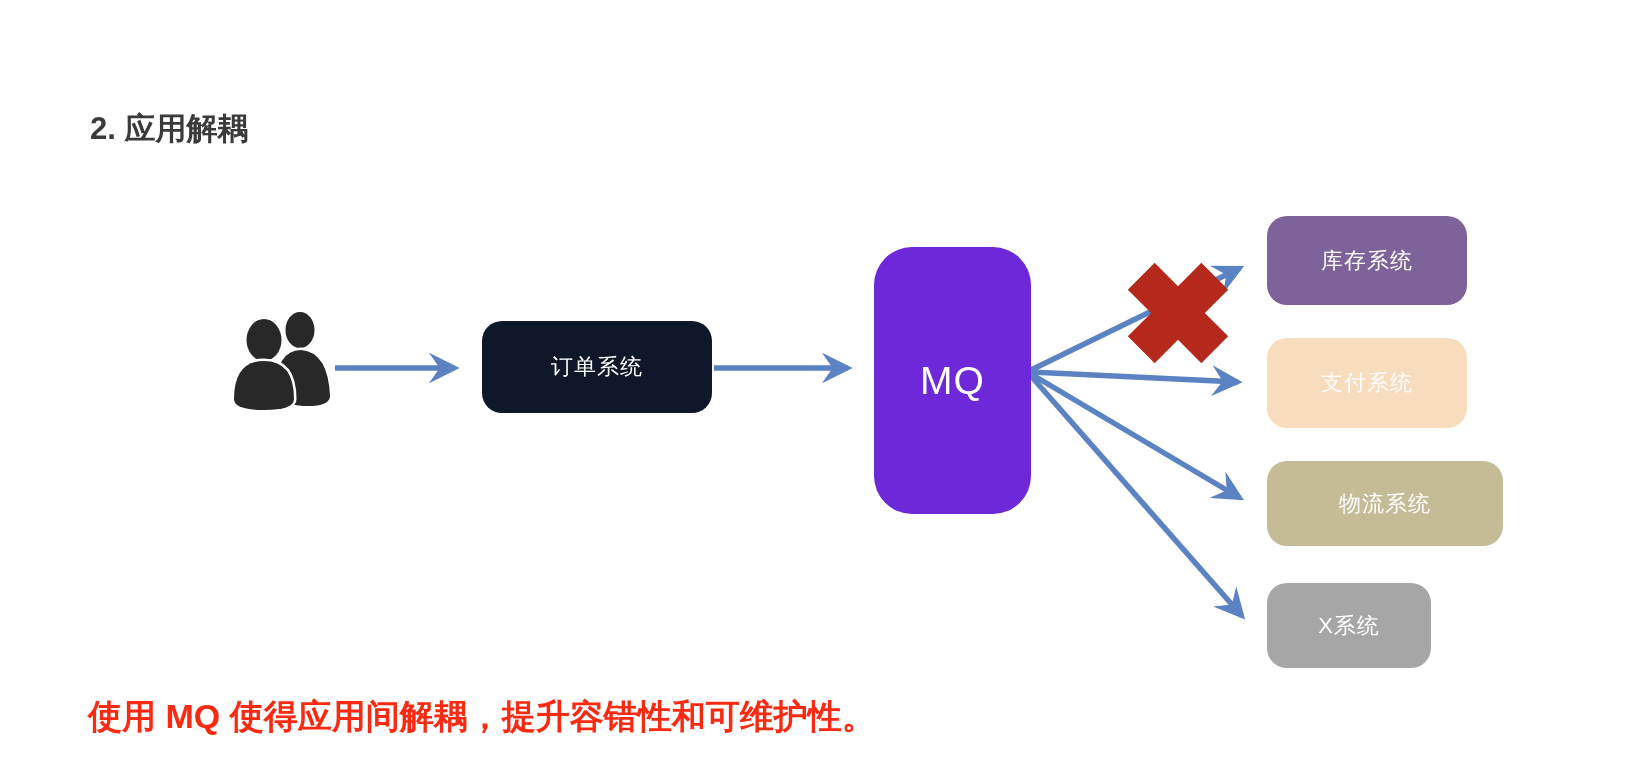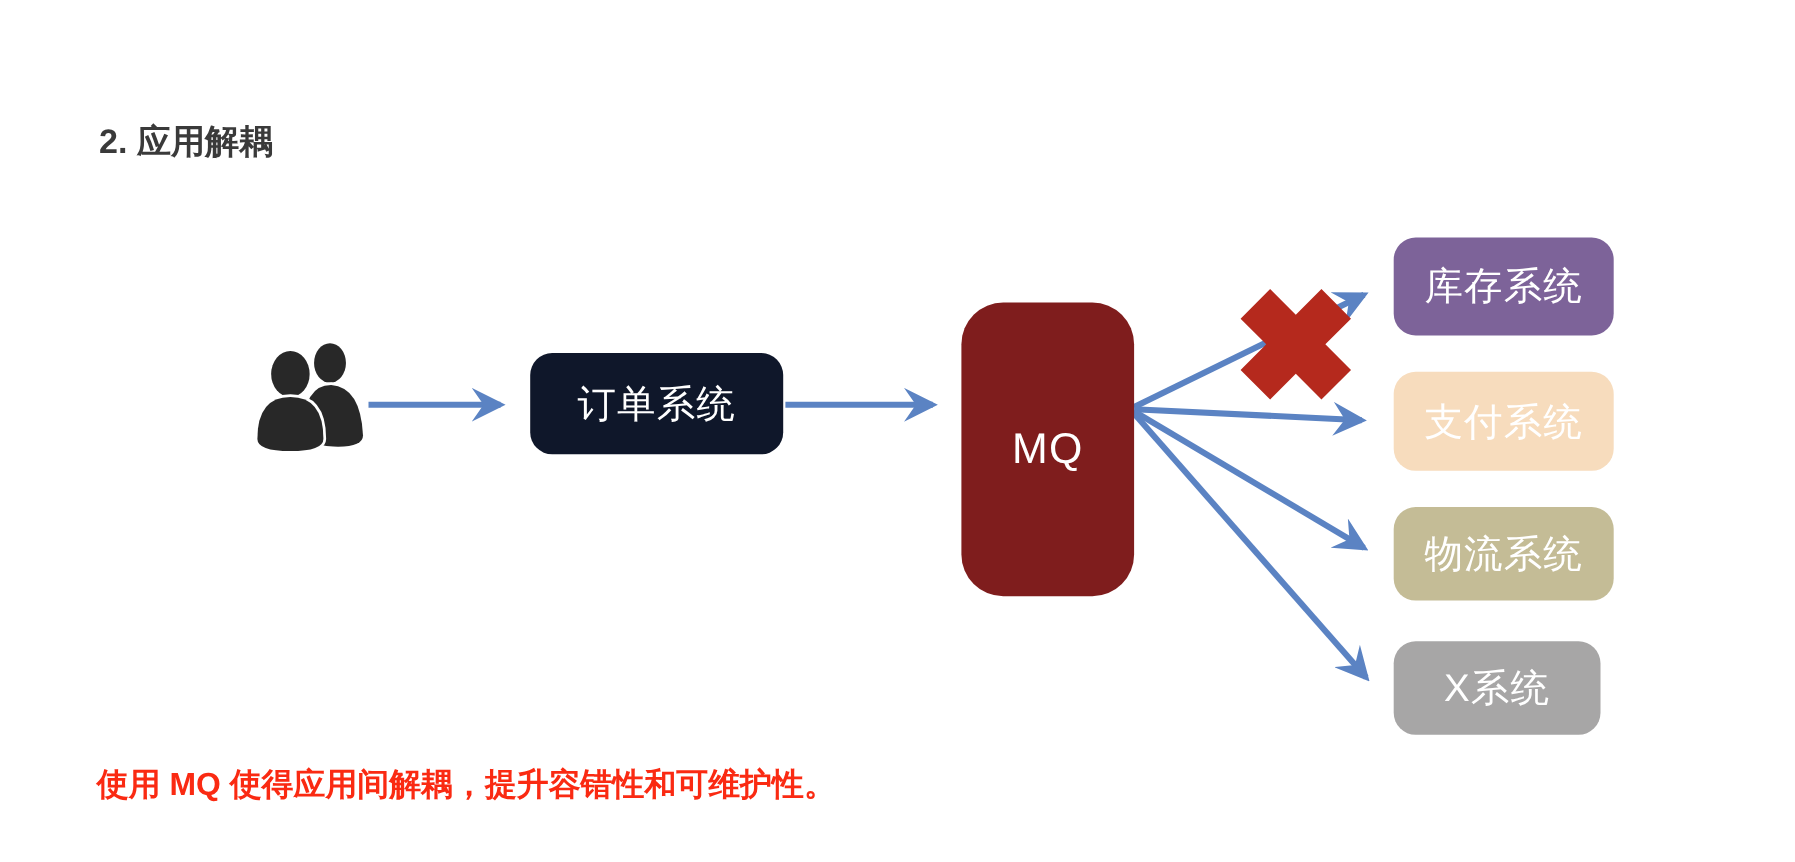--- a/index.html
+++ b/index.html
@@ -28,31 +28,31 @@
   }
   .diagram-svg{position:absolute;left:0;top:0;width:1632px;height:784px;}
   .connector{stroke:var(--arrow-color);stroke-width:5.5;fill:none;}
   .arrowhead{fill:var(--arrow-color);}
   .person{fill:var(--icon-color);stroke:#ffffff;stroke-width:5px;paint-order:stroke;}
   .cross{fill:var(--cross-color);}
   .node{
     position:absolute;display:flex;align-items:center;justify-content:center;
     color:#ffffff;border-radius:20px;text-align:center;
   }
-  .node-label{color:#ffffff;font-size:35px;font-weight:400;letter-spacing:1px;}
+  .node-label{color:#ffffff;font-size:22px;font-weight:400;letter-spacing:1px;}
   .node-order{left:482px;top:321px;width:230px;height:92px;}
   .node-mq{left:874px;top:247px;width:157px;height:267px;border-radius:38px;}
   .node-mq .node-label{font-size:39px;}
   .node-inventory{left:1267px;top:216px;width:200px;height:89px;}
   .node-payment{left:1267px;top:338px;width:200px;height:90px;text-align:center;}
-  .node-logistics{left:1267px;top:461px;width:200px;height:85px;}
-  .node-xsystem{left:1267px;top:583px;width:188px;height:85px;}
+  .node-logistics{left:1267px;top:461px;width:236px;height:85px;}
+  .node-xsystem{left:1267px;top:583px;width:164px;height:85px;}
   .note-text{
     position:absolute;left:88px;top:694px;
-    font-size:29px;font-weight:700;color:var(--note-color);
+    font-size:34px;font-weight:700;color:var(--note-color);
   }
 </style>
 </head>
 <body>
 
 <div class="page">
 
   <div class="section-heading">2. 应用解耦</div>
 
   <svg class="diagram-svg" viewBox="0 0 1632 784" xmlns="http://www.w3.org/2000/svg">
@@ -83,21 +83,21 @@
       <ellipse class="person" cx="264" cy="340" rx="17.5" ry="21"></ellipse>
       <path class="person" d="M 234 399 Q 234 361 264 361 Q 294 361 294 399
                               Q 294 410 264 410 Q 234 410 234 399 Z"></path>
     </g>
   </svg>
 
   <div class="node node-order" style="background-color: #0f172a;">
     <span class="node-label">订单系统</span>
   </div>
 
-  <div class="node node-mq" style="background-color: #7f1d1d; margin-top: 28px;">
+  <div class="node node-mq" style="background-color: #6d28d9;">
     <span class="node-label">MQ</span>
   </div>
 
   <div class="node node-inventory" style="background-color: rgb(125, 99, 153);">
     <span class="node-label">库存系统</span>
   </div>
 
   <div class="node node-payment" style="background-color: rgb(247, 220, 189);">
     <span class="node-label">支付系统</span>
   </div>

